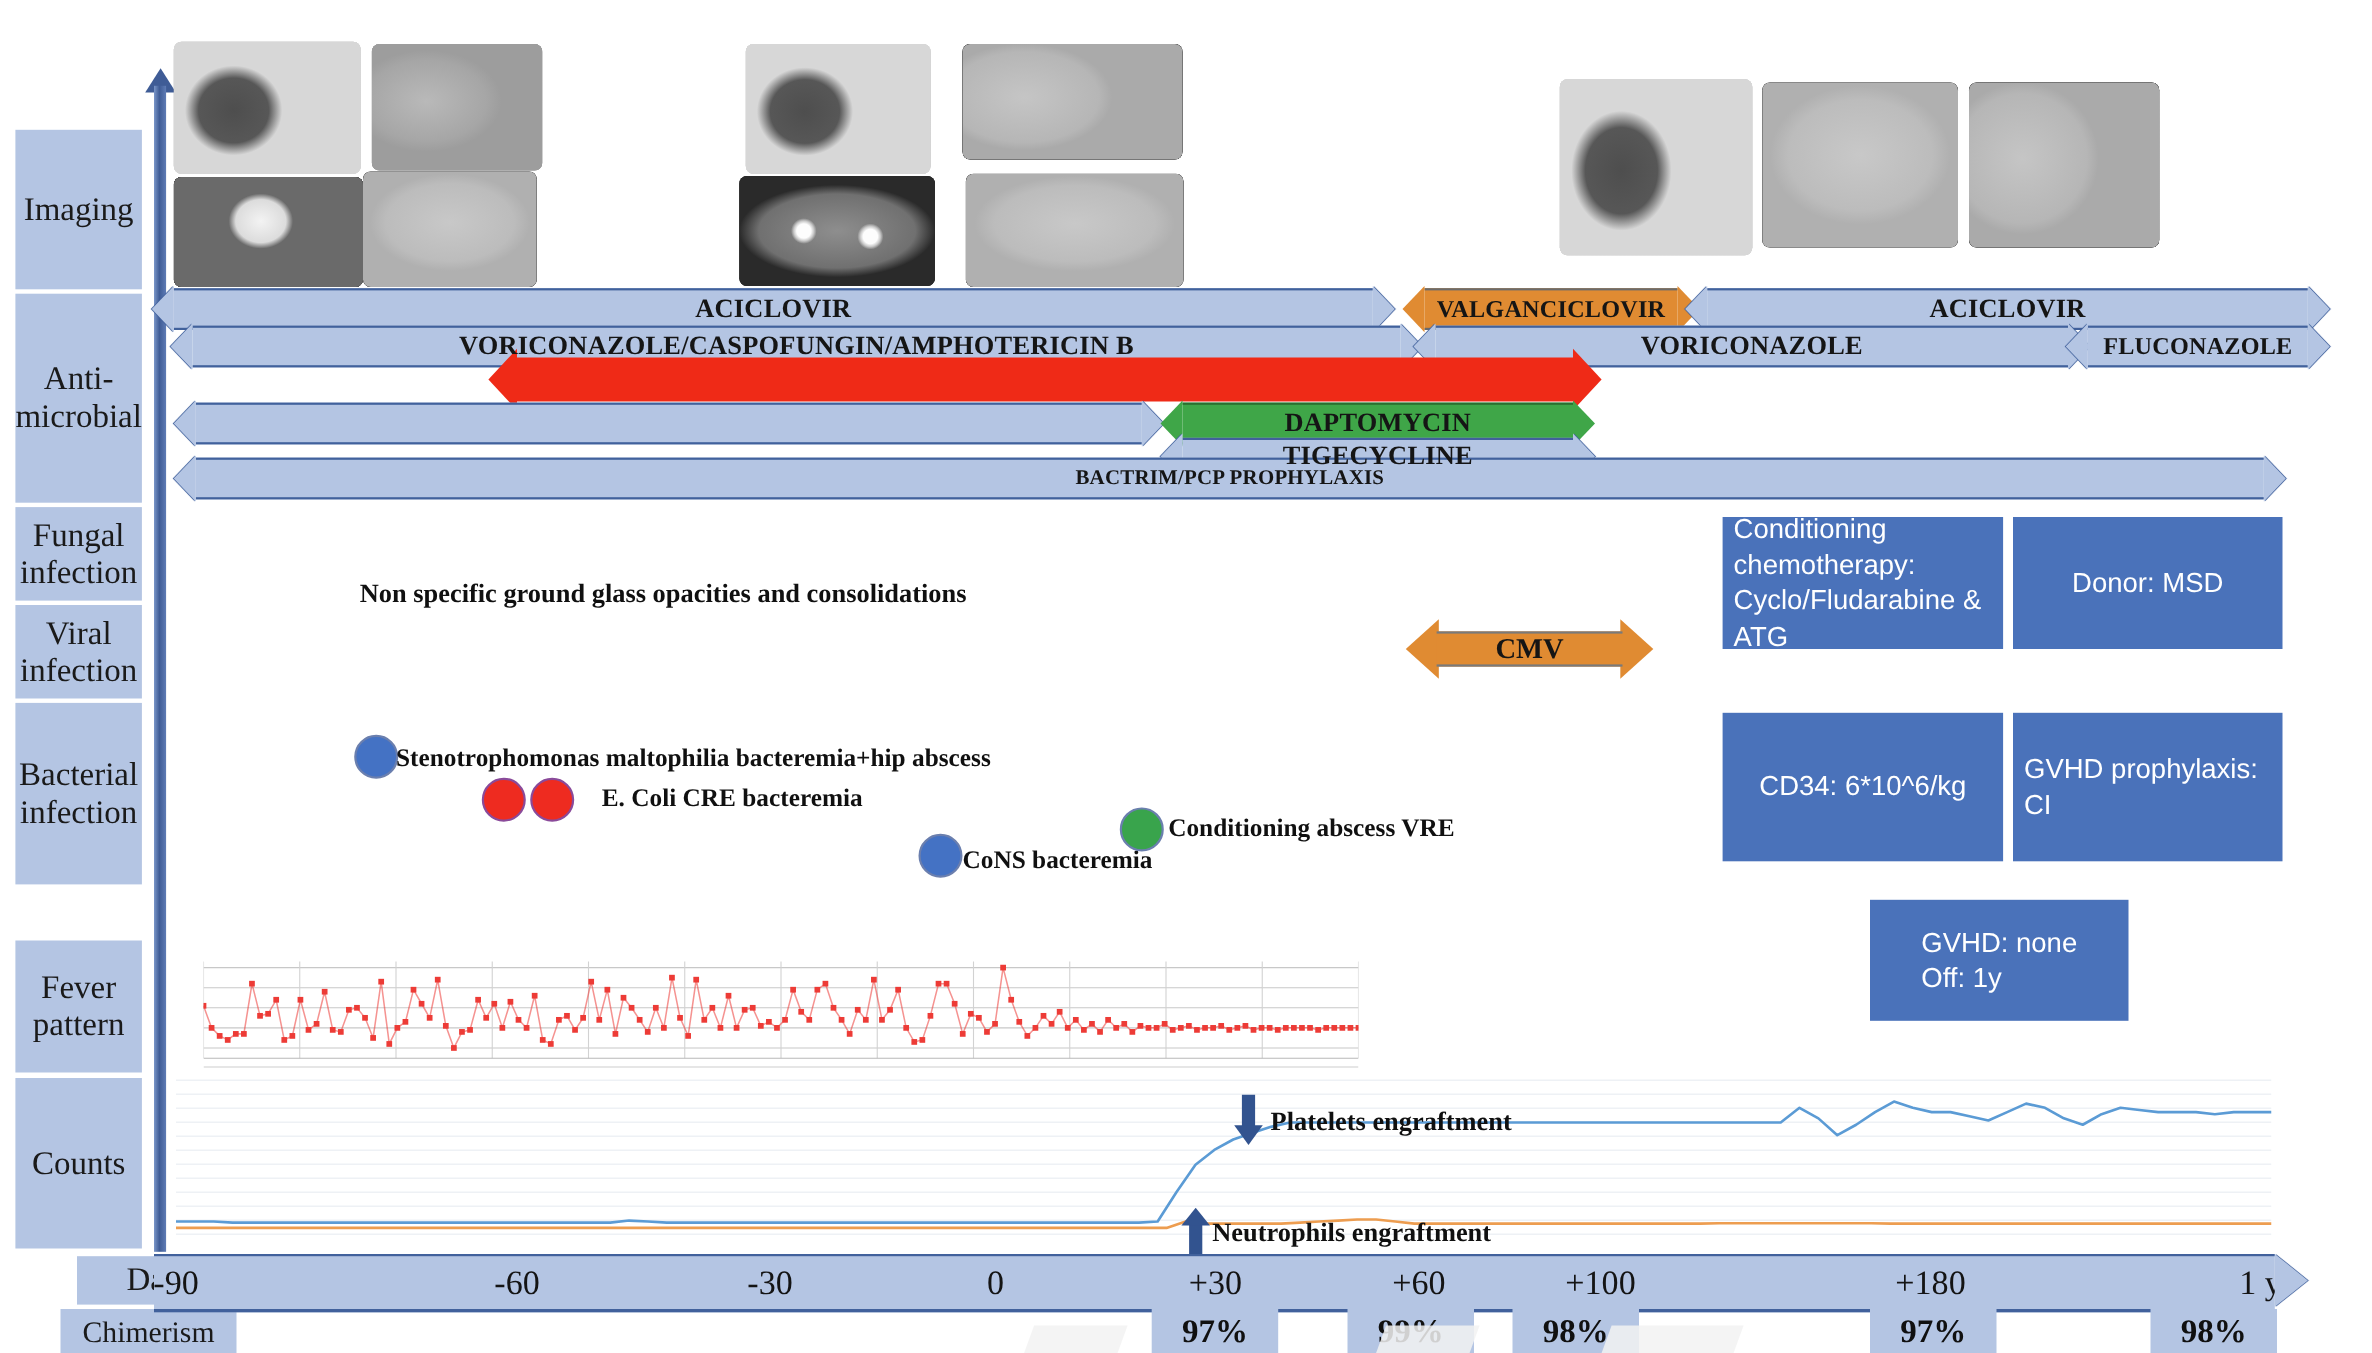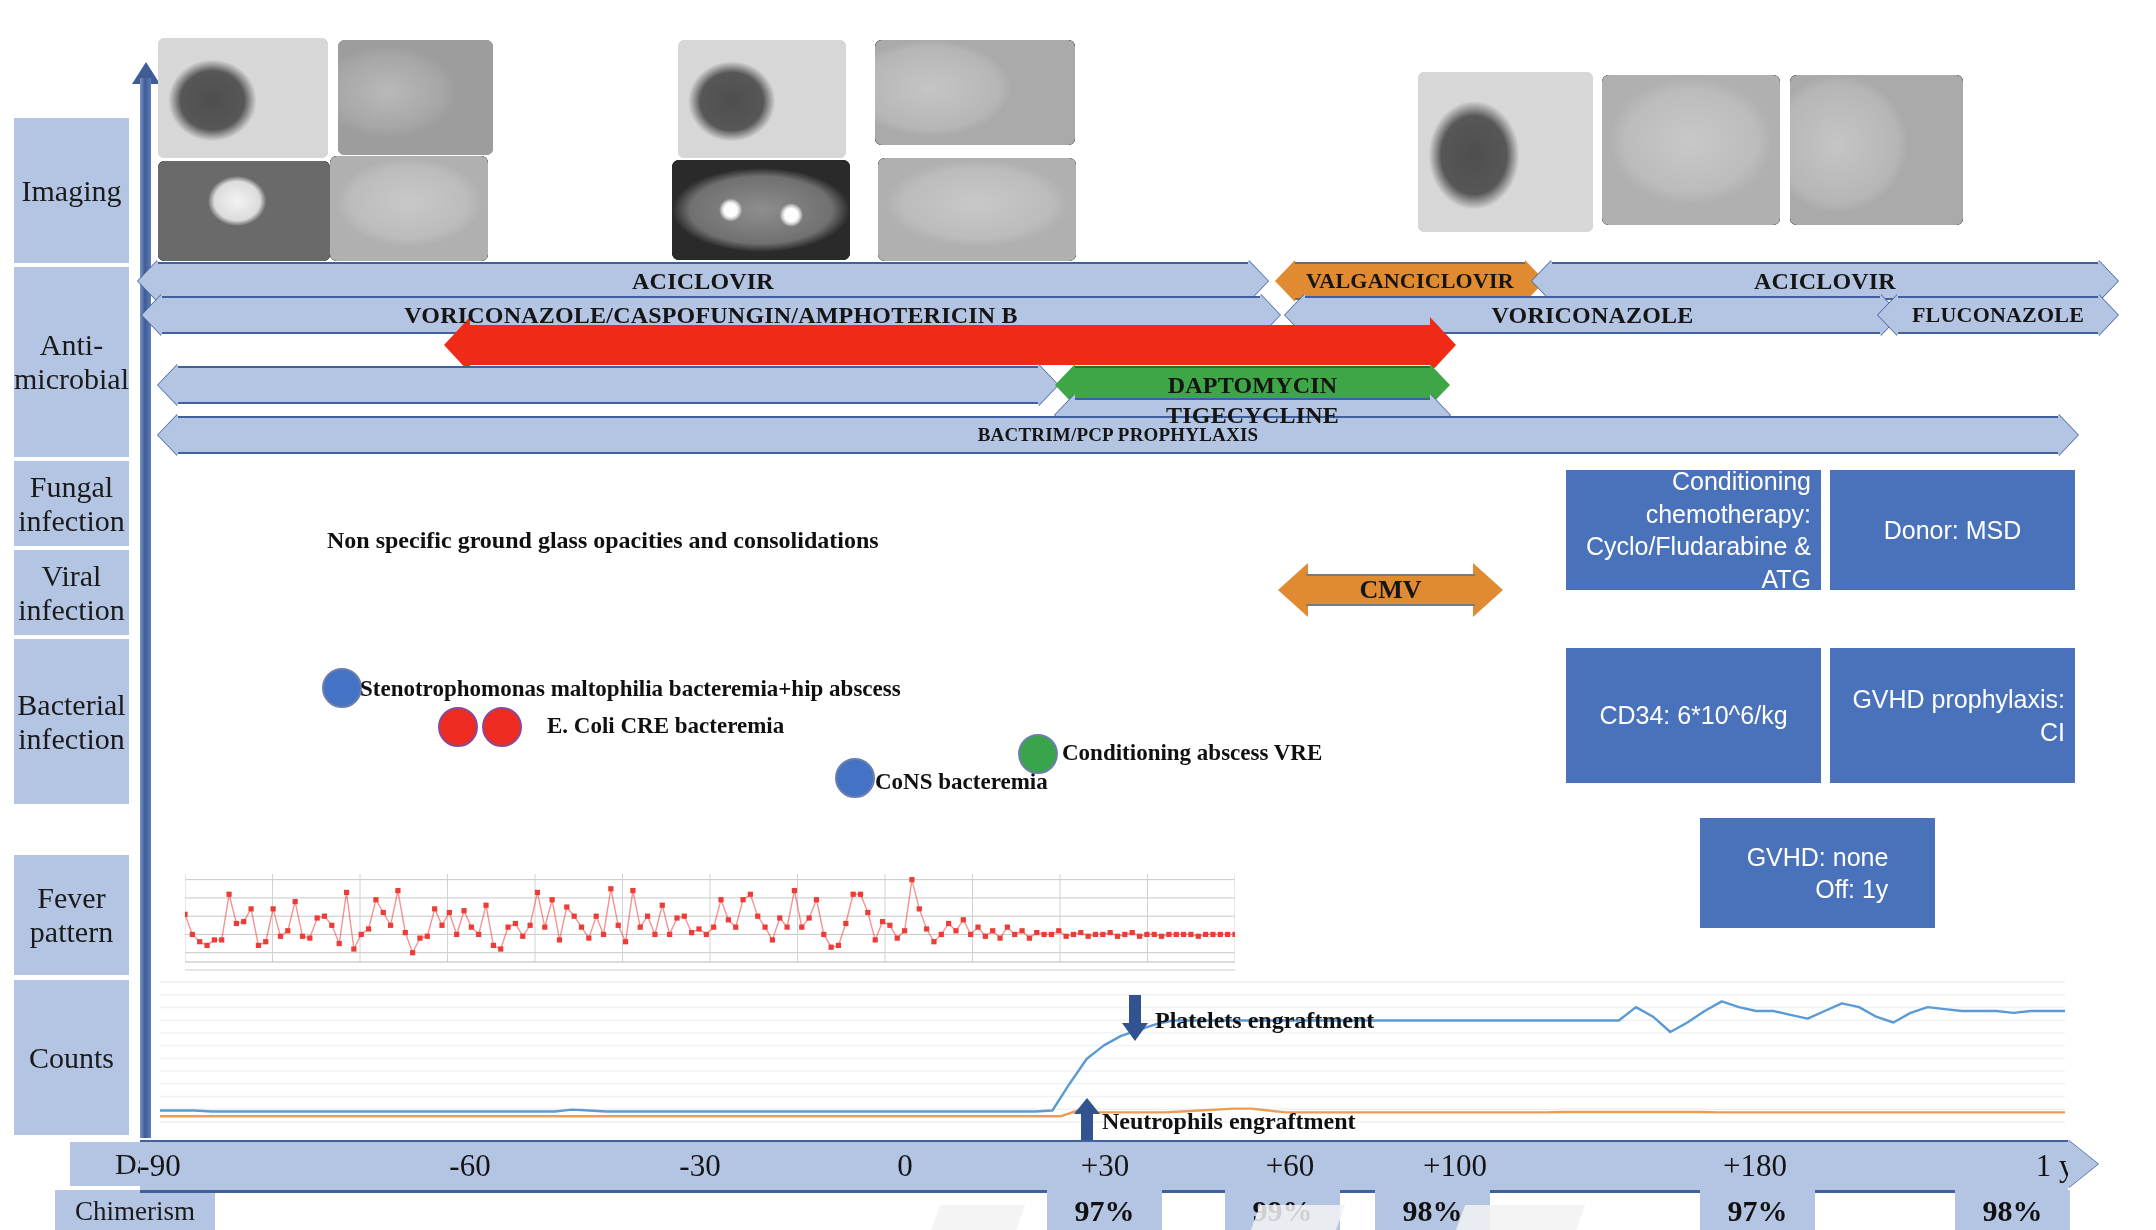--- a/index.html
+++ b/index.html
@@ -97,21 +97,21 @@
       background:#e08b32;border-top:2px solid #7a7a7a;border-bottom:2px solid #7a7a7a;
       display:flex;align-items:center;justify-content:center;}
   .cmvbody span{font-weight:bold;font-size:26px;color:#151515;font-family:"Liberation Serif",serif;}
   .cmvL{position:absolute;left:0;top:50%;transform:translateY(-50%);width:0;height:0;
       border-top:27px solid transparent;border-bottom:27px solid transparent;border-right:30px solid #e08b32;}
   .cmvR{position:absolute;right:0;top:50%;transform:translateY(-50%);width:0;height:0;
       border-top:27px solid transparent;border-bottom:27px solid transparent;border-left:30px solid #e08b32;}
 
   
   .infobox{position:absolute;background:#4a72ba;color:#ffffff;
-     display:flex;align-items:center;justify-content:center;text-align:right;
+     display:flex;align-items:center;justify-content:center;text-align:left;
      font-family:"Liberation Sans",sans-serif;font-size:25px;line-height:1.3;
      padding:6px 10px;box-sizing:border-box;}
 
   
   .dot{position:absolute;border-radius:50%;border:2px solid #6b7fae;box-sizing:border-box;}
   .dot.blue{background:#4472c4;}
   .dot.red{background:#ee2b20;border-color:#8a4a9a;}
   .dot.green{background:#39a44c;border-color:#6b7fae;}
   .evlabel{position:absolute;font-family:"Liberation Serif",serif;font-weight:bold;
      font-size:23px;color:#101010;white-space:nowrap;}
@@ -219,21 +219,21 @@
     <div class="arrowbar ab-orange" style="left: 1295px; top: 262px; width: 230px; height: 34px; font-size: 22px;">
       <div class="tipL orange"></div>
       <div class="tipR orange"></div>
       <span>VALGANCICLOVIR</span>
     </div>
     <div class="arrowbar ab-blue" style="left: 1552px; top: 262px; width: 546px; height: 34px; font-size: 24px;">
       <div class="tipL blue"></div>
       <div class="tipR blue"></div>
       <span>ACICLOVIR</span>
     </div>
-    <div class="arrowbar ab-blue" style="left: 162px; top: 296px; width: 1098px; height: 34px; font-size: 24px; justify-content: center;">
+    <div class="arrowbar ab-blue" style="left: 175px; top: 296px; width: 1098px; height: 34px; font-size: 24px; justify-content: center;">
       <div class="tipL blue"></div>
       <div class="tipR blue"></div>
       <span>VORICONAZOLE/CASPOFUNGIN/AMPHOTERICIN B</span>
     </div>
     <div class="arrowbar ab-blue" style="left: 1305px; top: 296px; width: 575px; height: 34px; font-size: 24px;">
       <div class="tipL blue"></div>
       <div class="tipR blue"></div>
       <span>VORICONAZOLE</span>
     </div>
     <div class="arrowbar ab-blue" style="left: 1898px; top: 296px; width: 200px; height: 34px; font-size: 22px;">

